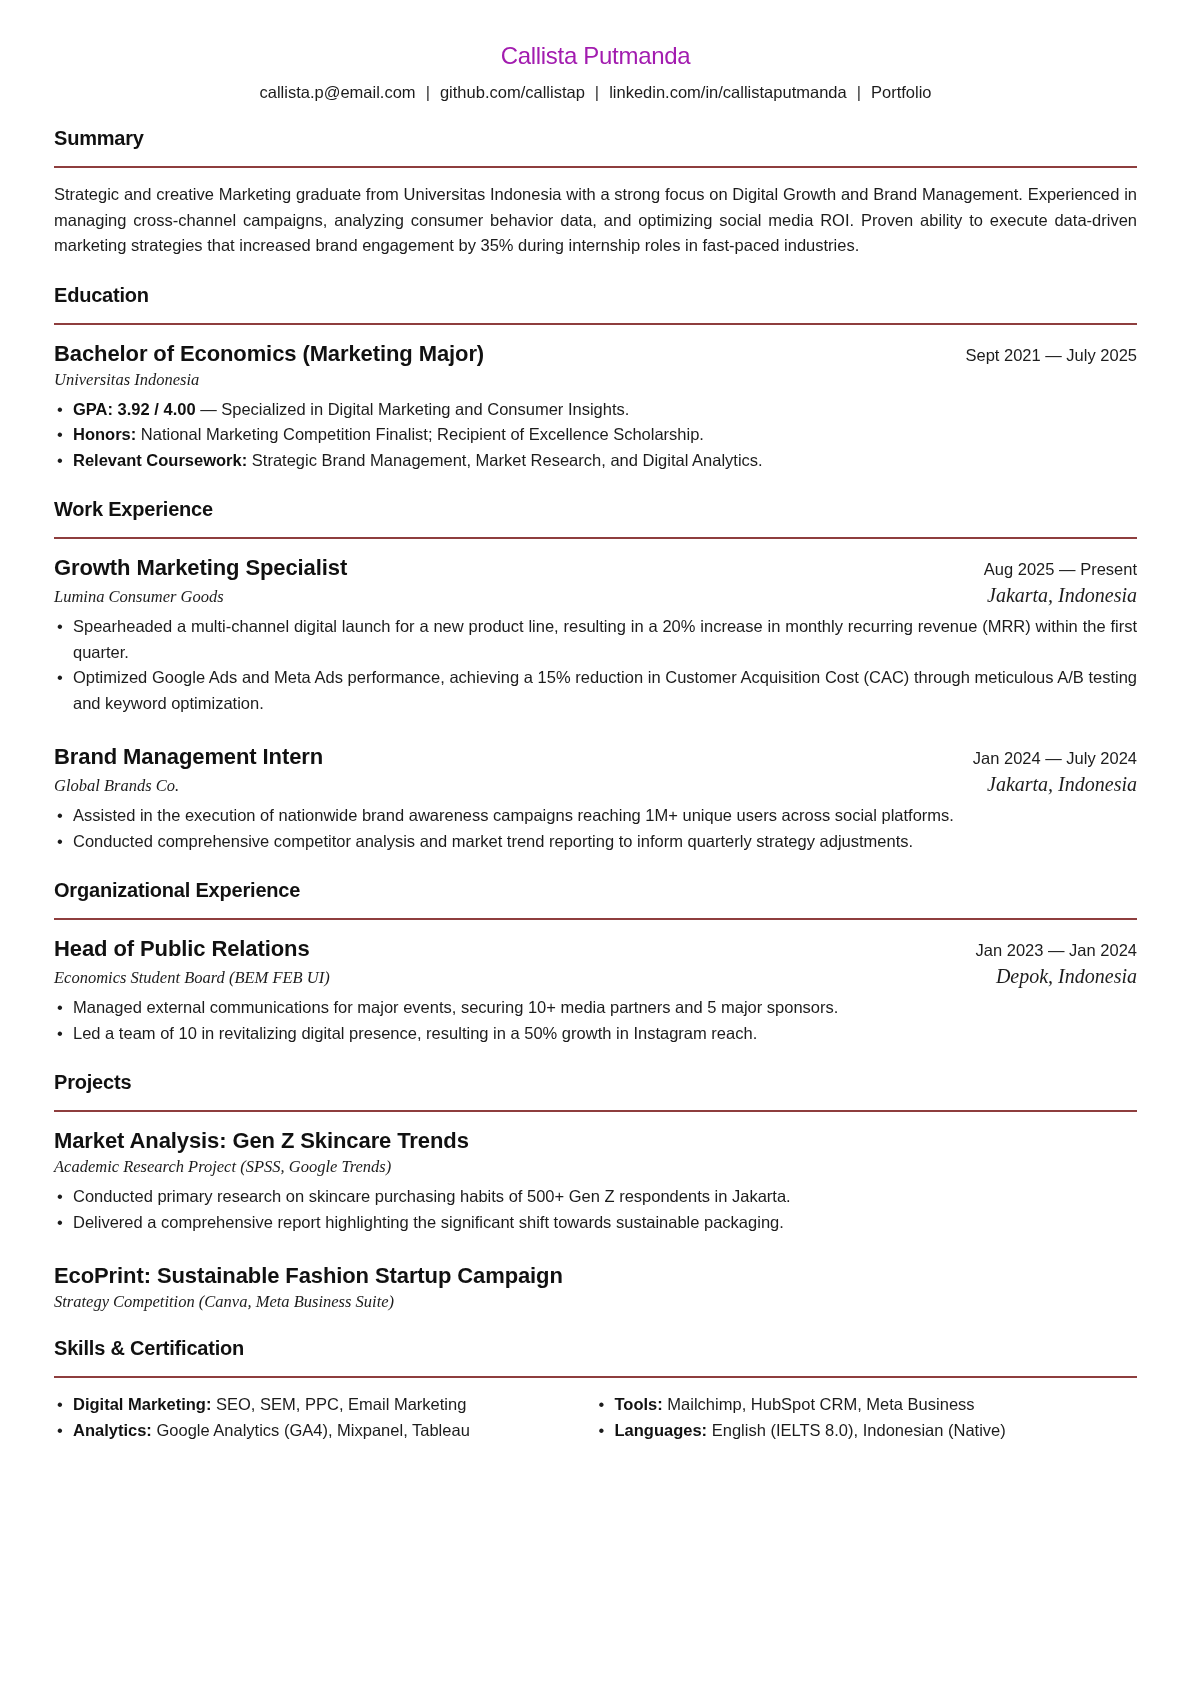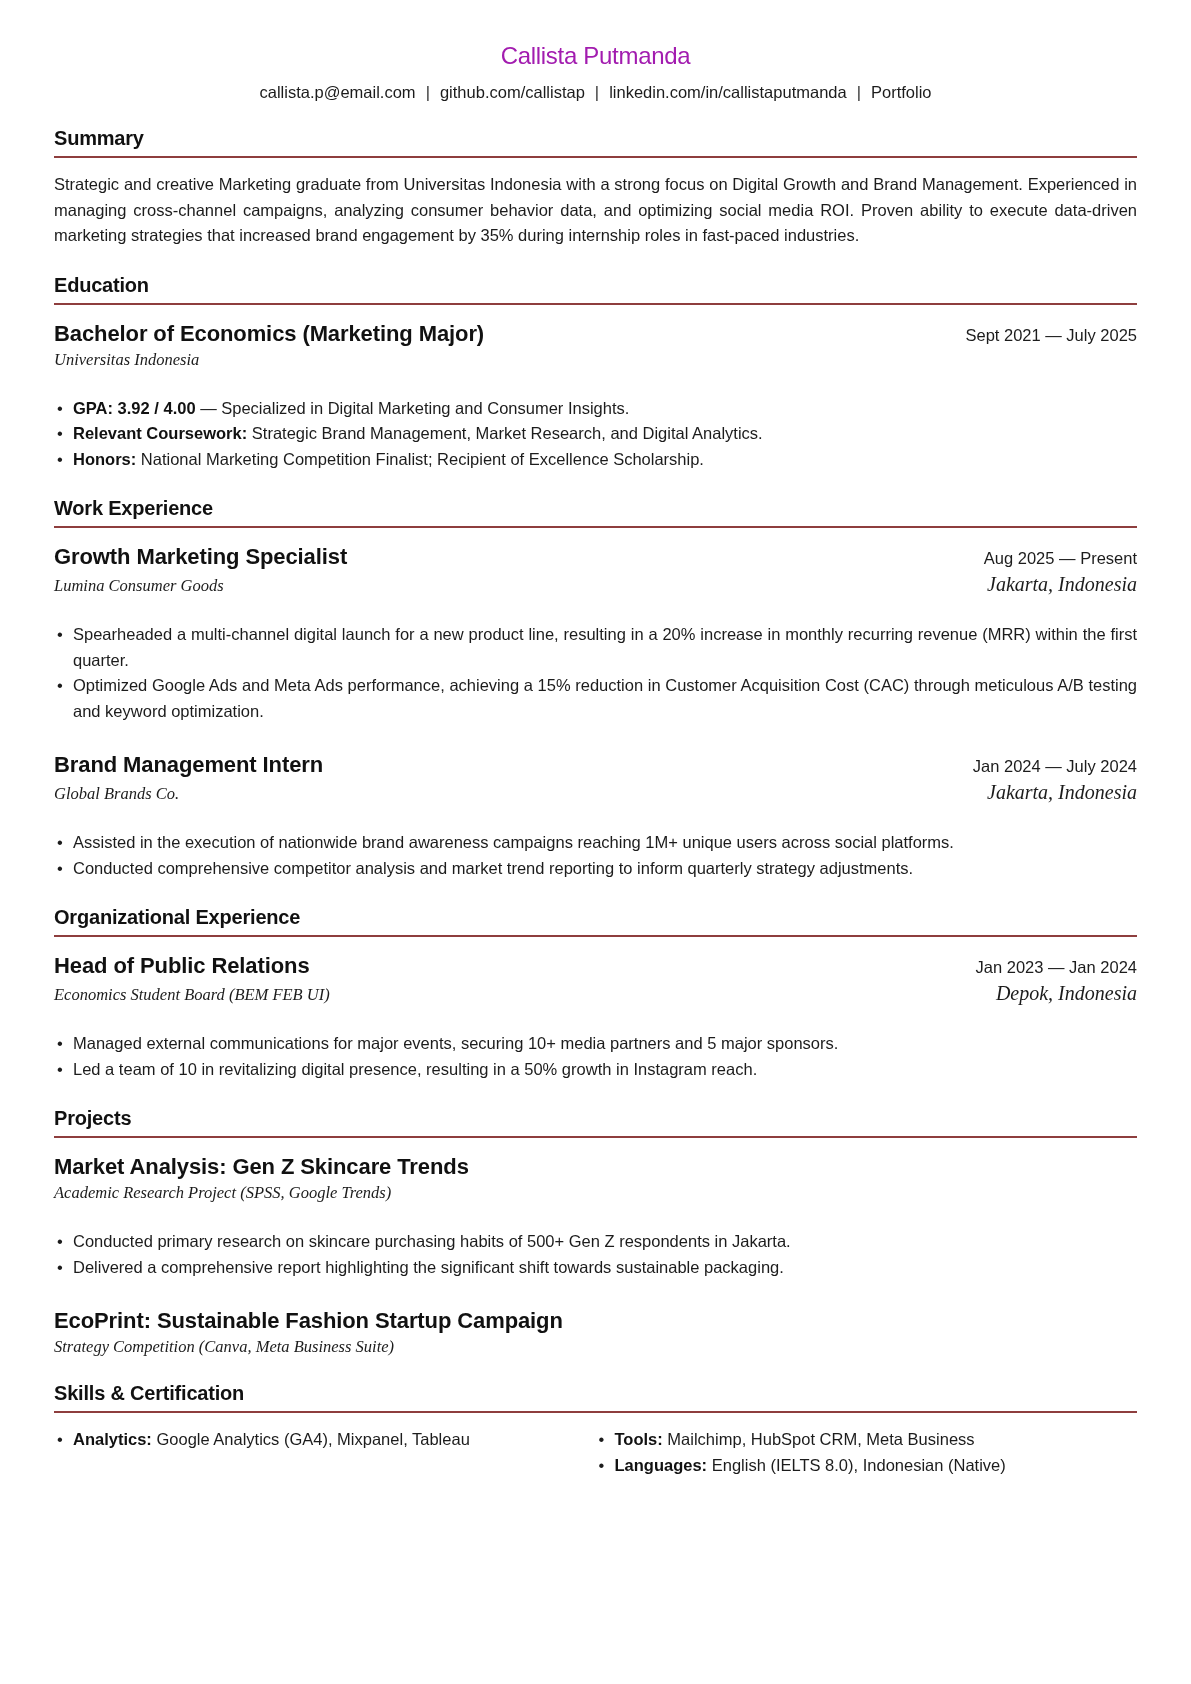--- a/index.html
+++ b/index.html
@@ -26,41 +26,41 @@
     font-size: 16.5px;
     color: #1c1c1c;
   }
   .contact .sep { margin: 0 10px; font-weight: 300; color: #333; }
 
   h2.sec {
     font-size: 20px;
     font-weight: 700;
     color: #111;
     margin-top: 25px;
-    padding-bottom: 6px;
+    padding-bottom: 16px;
     border-bottom: 2px solid #8e3e3e;
     letter-spacing: -0.2px;
   }
   .para {
     margin-top: 14px;
     font-size: 16.5px;
     line-height: 25.5px;
     text-align: justify;
   }
 
   .entry { margin-top: 16px; }
   .entry.gap { margin-top: 28px; }
   .row { display: flex; justify-content: space-between; align-items: baseline; }
   .role  { font-size: 22px; font-weight: 700; color: #111; letter-spacing: -0.1px; }
   .dates { font-size: 16.5px; color: #1c1c1c; white-space: nowrap; }
   .row.sub { margin-top: 3px; font-family: Liberation Serif, serif; }
   .org { font-size: 16.5px; font-style: italic; }
   .loc { font-size: 20px; font-style: italic; }
 
-  ul.bullets { list-style: none; margin-top: 26px; }
+  ul.bullets { list-style: none; margin-top: 7px; }
   ul.bullets li {
     position: relative;
     padding-left: 19px;
     font-size: 16.5px;
     line-height: 25.5px;
     text-align: justify;
   }
   ul.bullets li::before { content: "\2022"; position: absolute; left: 3px; }
   .lead { font-weight: 700; color: #111; }
 
@@ -89,22 +89,22 @@
     <div class="entry">
       <div class="row">
         <span class="role">Bachelor of Economics (Marketing Major)</span>
         <span class="dates">Sept 2021 — July 2025</span>
       </div>
       <div class="row sub">
         <span class="org">Universitas Indonesia</span>
       </div>
       <ul class="bullets">
         <li><span class="lead">GPA: 3.92 / 4.00</span><span> — Specialized in Digital Marketing and Consumer Insights.</span></li>
+        <li><span class="lead">Honors:</span><span> National Marketing Competition Finalist; Recipient of Excellence Scholarship.</span></li>
         <li><span class="lead">Relevant Coursework:</span><span> Strategic Brand Management, Market Research, and Digital Analytics.</span></li>
-        <li><span class="lead">Honors:</span><span> National Marketing Competition Finalist; Recipient of Excellence Scholarship.</span></li>
       </ul>
     </div>
   </section>
 
   <section>
     <h2 class="sec">Work Experience</h2>
 
     <div class="entry">
       <div class="row">
         <span class="role">Growth Marketing Specialist</span>
@@ -178,20 +178,21 @@
         <span class="org">Strategy Competition (Canva, Meta Business Suite)</span>
       </div>
     </div>
   </section>
 
   <section>
     <h2 class="sec">Skills &amp; Certification</h2>
     <div class="skills-cols">
       <div class="skills-col">
         <ul class="bullets">
+          <li><span class="lead">Digital Marketing:</span><span> SEO, SEM, PPC, Email Marketing</span></li>
           <li><span class="lead">Analytics:</span><span> Google Analytics (GA4), Mixpanel, Tableau</span></li>
         </ul>
       </div>
       <div class="skills-col">
         <ul class="bullets">
           <li><span class="lead">Tools:</span><span> Mailchimp, HubSpot CRM, Meta Business</span></li>
           <li><span class="lead">Languages:</span><span> English (IELTS 8.0), Indonesian (Native)</span></li>
         </ul>
       </div>
     </div>

